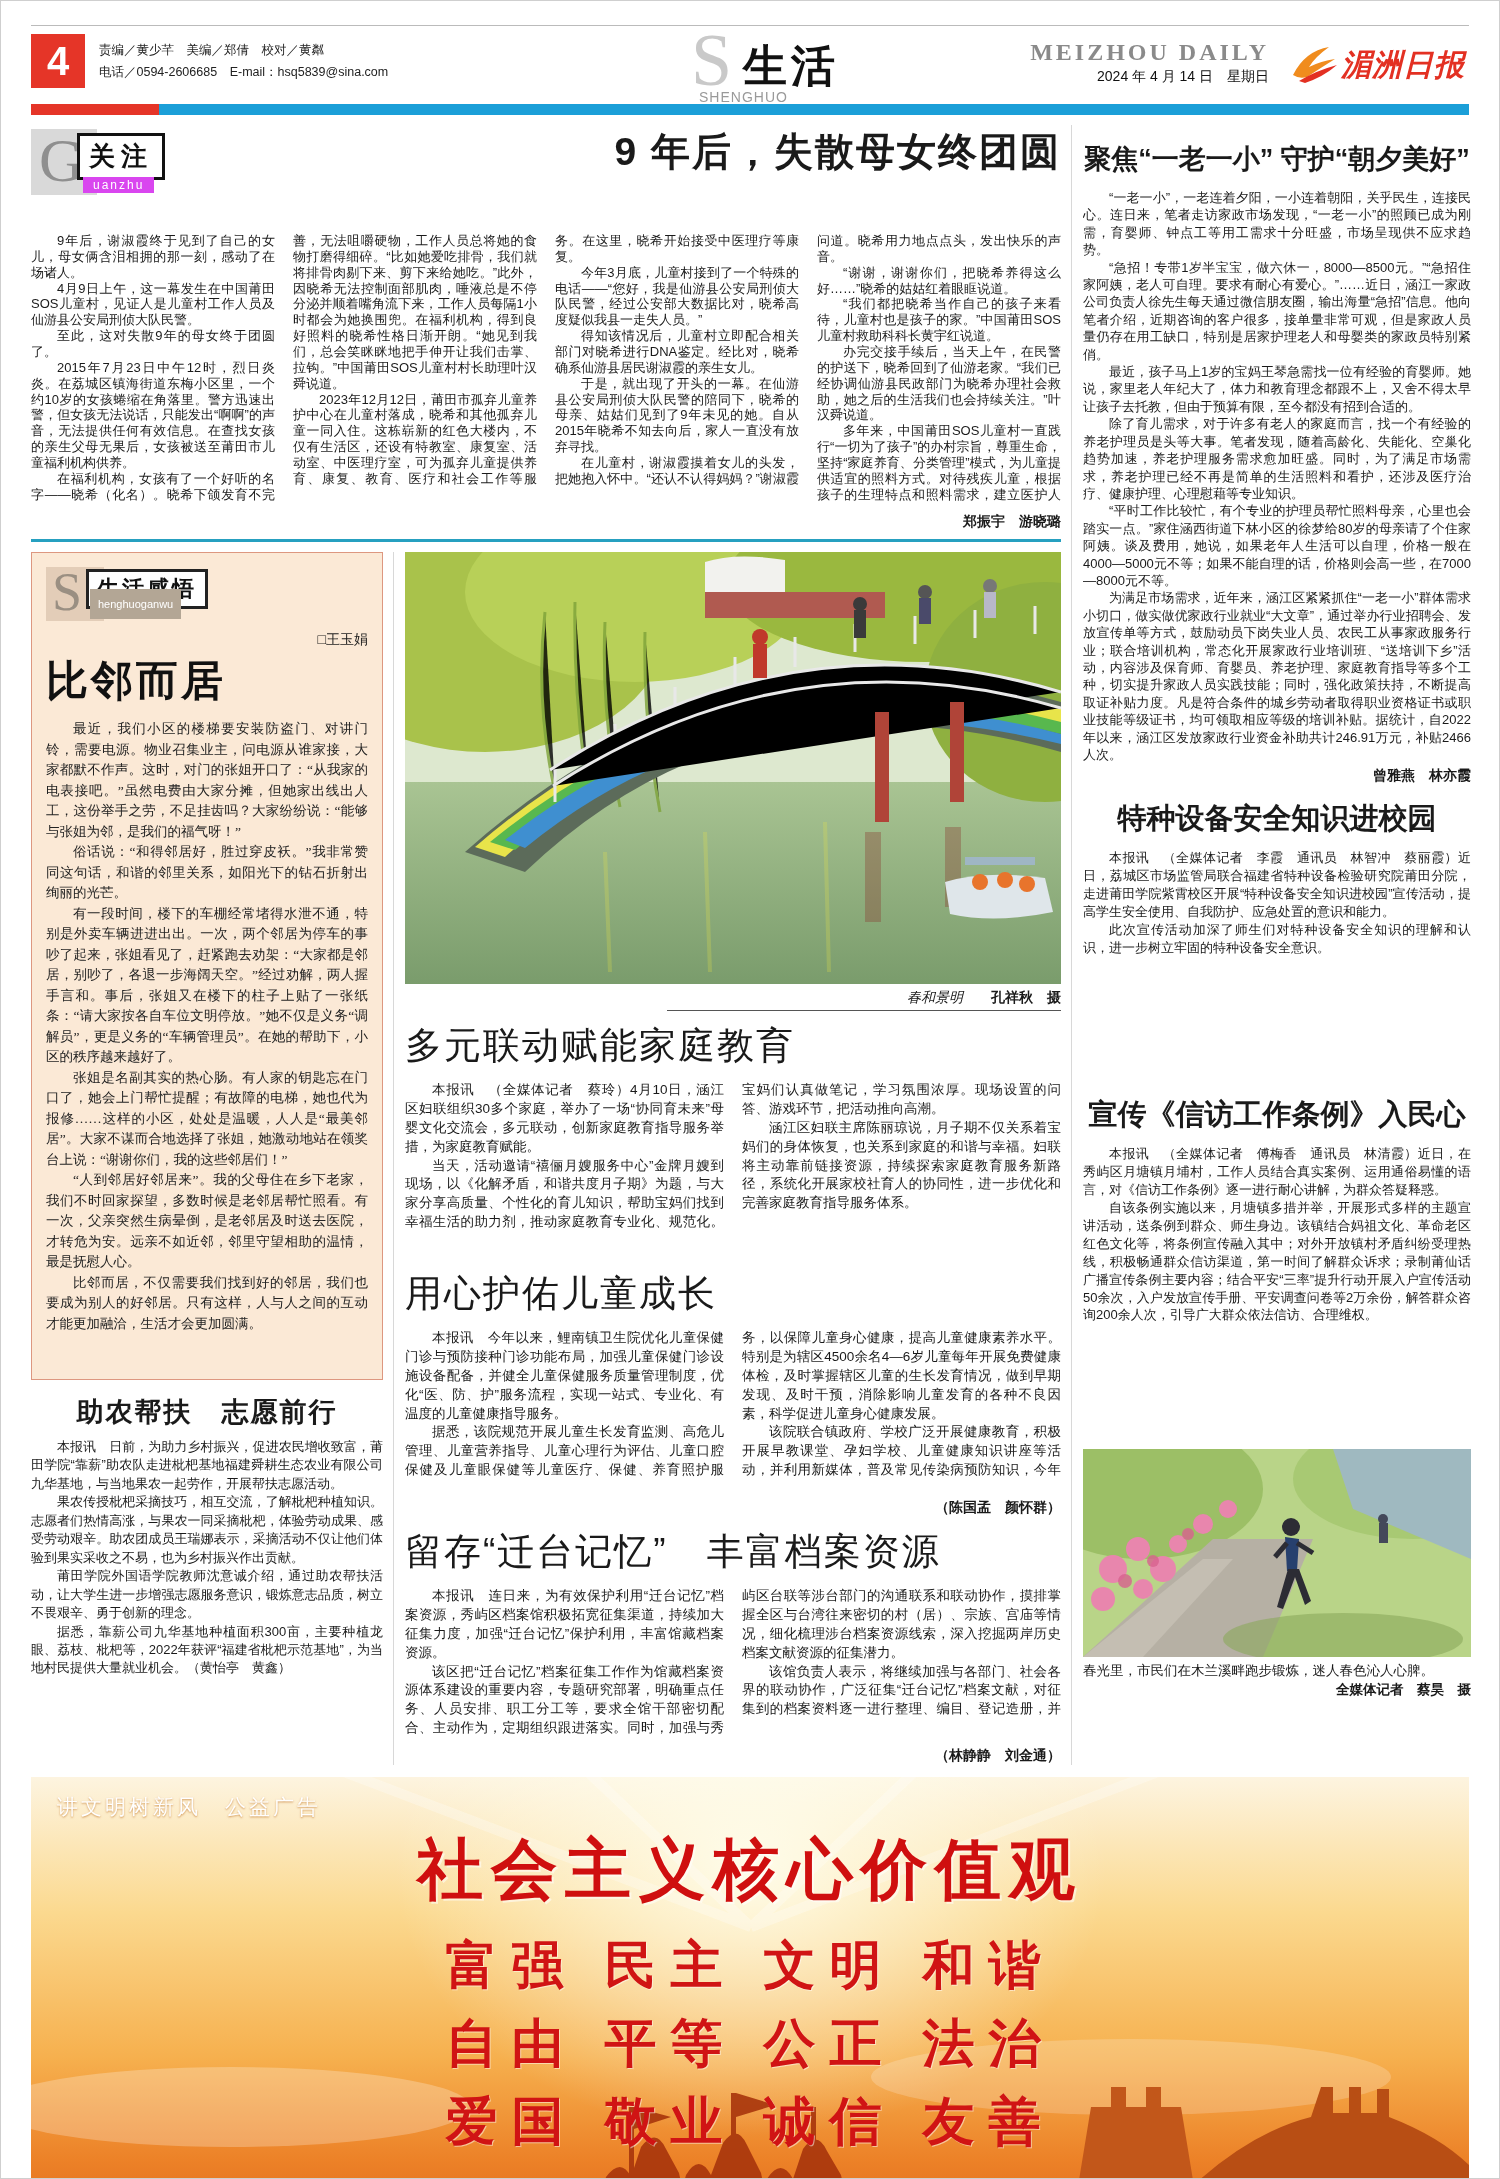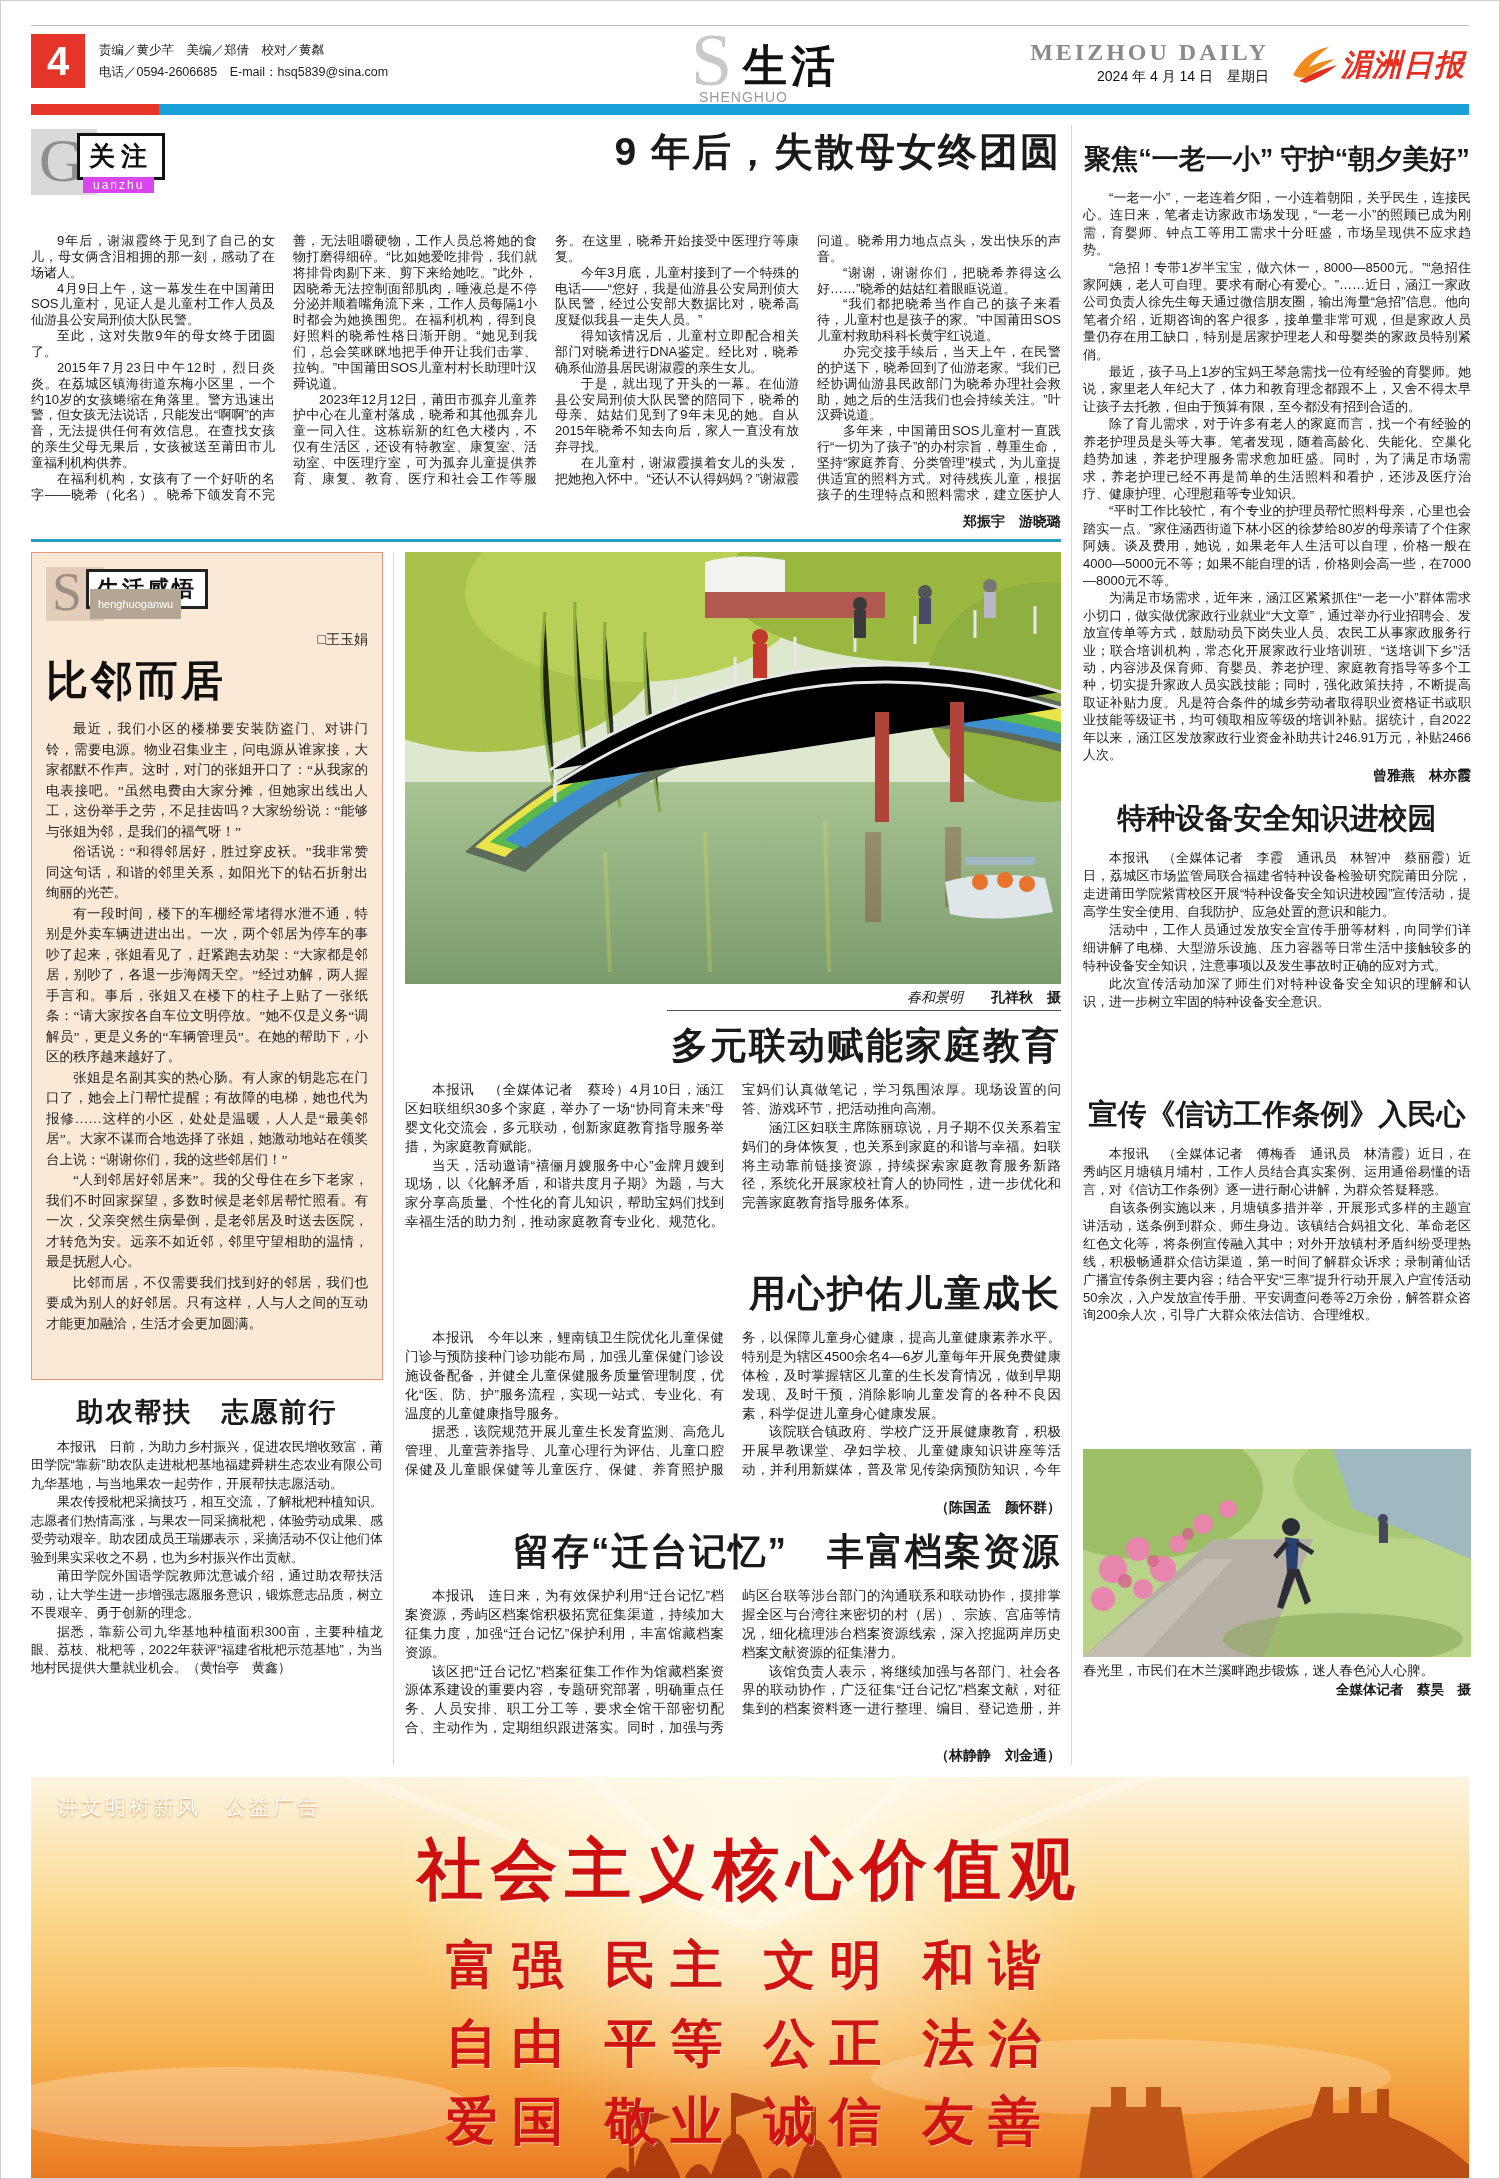--- a/index.html
+++ b/index.html
@@ -65,21 +65,21 @@
   .farm{margin-top:14px;}
   .small-h2{font-size:27px;font-weight:bold;text-align:center;letter-spacing:2px;margin:6px 0 8px 0;}
   .farm-body{height:252px;overflow:hidden;font-size:13px;line-height:1.42;text-align:justify;}
   
   .photo1{position:relative;width:100%;height:432px;overflow:hidden;background:#cfe3c8;}
   .photo-cap{display:flex;justify-content:flex-end;gap:28px;font-size:14px;margin:5px 2px 0 0;
              border-bottom:1px solid #555;padding-bottom:3px;width:60%;margin-left:40%;}
   .cap-kai{font-family:"Liberation Serif",serif;font-style:italic;}
   .cap-credit{font-weight:bold;}
   .cstory{margin-top:8px;}
-  .mid-h2{font-size:37px;font-weight:bold;text-align:right;letter-spacing:2px;margin:10px 0 10px 0;white-space:nowrap;}
+  .mid-h2{font-size:37px;font-weight:normal;text-align:left;letter-spacing:2px;margin:10px 0 10px 0;white-space:nowrap;}
   .two-col{column-count:2;column-gap:18px;font-size:13.5px;line-height:1.4;text-align:justify;overflow:hidden;}
   .h-family{height:178px;} .h-children{height:168px;} .h-archive{height:158px;}
   
   .focus-h2{font-size:27px;font-weight:bold;text-align:center;letter-spacing:0px;margin:16px 0 12px 0;white-space:nowrap;}
   .focus-body{height:576px;overflow:hidden;font-size:13px;line-height:1.34;text-align:justify;}
   .r-h2{font-size:29px;font-weight:bold;text-align:center;margin:14px 0 10px 0;white-space:nowrap;}
   .equip-body{height:232px;overflow:hidden;font-size:13px;line-height:1.38;text-align:justify;}
   .petition-body{height:296px;overflow:hidden;font-size:13px;line-height:1.38;text-align:justify;}
   .photo2{position:relative;width:100%;height:208px;overflow:hidden;background:#a8c87e;margin-top:8px;}
   .photo2-cap{font-family:"Liberation Serif",serif;font-size:13.5px;line-height:1.5;margin-top:4px;text-align:justify;}
@@ -315,21 +315,20 @@
             <p>“平时工作比较忙，有个专业的护理员帮忙照料母亲，心里也会踏实一点。”家住涵西街道下林小区的徐梦给80岁的母亲请了个住家阿姨。谈及费用，她说，如果老年人生活可以自理，价格一般在4000—5000元不等；如果不能自理的话，价格则会高一些，在7000—8000元不等。</p>
             <p>为满足市场需求，近年来，涵江区紧紧抓住“一老一小”群体需求小切口，做实做优家政行业就业“大文章”，通过举办行业招聘会、发放宣传单等方式，鼓励动员下岗失业人员、农民工从事家政服务行业；联合培训机构，常态化开展家政行业培训班、“送培训下乡”活动，内容涉及保育师、育婴员、养老护理、家庭教育指导等多个工种，切实提升家政人员实践技能；同时，强化政策扶持，不断提高取证补贴力度。凡是符合条件的城乡劳动者取得职业资格证书或职业技能等级证书，均可领取相应等级的培训补贴。据统计，自2022年以来，涵江区发放家政行业资金补助共计246.91万元，补贴2466人次。</p>
           </div>
         <div class="byline">曾雅燕　林亦霞</div>
       </section>
 
       <section>
         <h2 class="r-h2">特种设备安全知识进校园</h2>
         <div class="equip-body body">
             <p>本报讯　（全媒体记者　李霞　通讯员　林智冲　蔡丽霞）近日，荔城区市场监管局联合福建省特种设备检验研究院莆田分院，走进莆田学院紫霄校区开展“特种设备安全知识进校园”宣传活动，提高学生安全使用、自我防护、应急处置的意识和能力。</p>
-            <p>活动中，工作人员通过发放安全宣传手册等材料，向同学们详细讲解了电梯、大型游乐设施、压力容器等日常生活中接触较多的特种设备安全知识，注意事项以及发生事故时正确的应对方式。</p>
             <p>此次宣传活动加深了师生们对特种设备安全知识的理解和认识，进一步树立牢固的特种设备安全意识。</p>
           </div>
       </section>
 
       <section>
         <h2 class="r-h2">宣传《信访工作条例》入民心</h2>
         <div class="petition-body body">
             <p>本报讯　（全媒体记者　傅梅香　通讯员　林清霞）近日，在秀屿区月塘镇月埔村，工作人员结合真实案例、运用通俗易懂的语言，对《信访工作条例》逐一进行耐心讲解，为群众答疑释惑。</p>
             <p>自该条例实施以来，月塘镇多措并举，开展形式多样的主题宣讲活动，送条例到群众、师生身边。该镇结合妈祖文化、革命老区红色文化等，将条例宣传融入其中；对外开放镇村矛盾纠纷受理热线，积极畅通群众信访渠道，第一时间了解群众诉求；录制莆仙话广播宣传条例主要内容；结合平安“三率”提升行动开展入户宣传活动50余次，入户发放宣传手册、平安调查问卷等2万余份，解答群众咨询200余人次，引导广大群众依法信访、合理维权。</p>
           </div>

